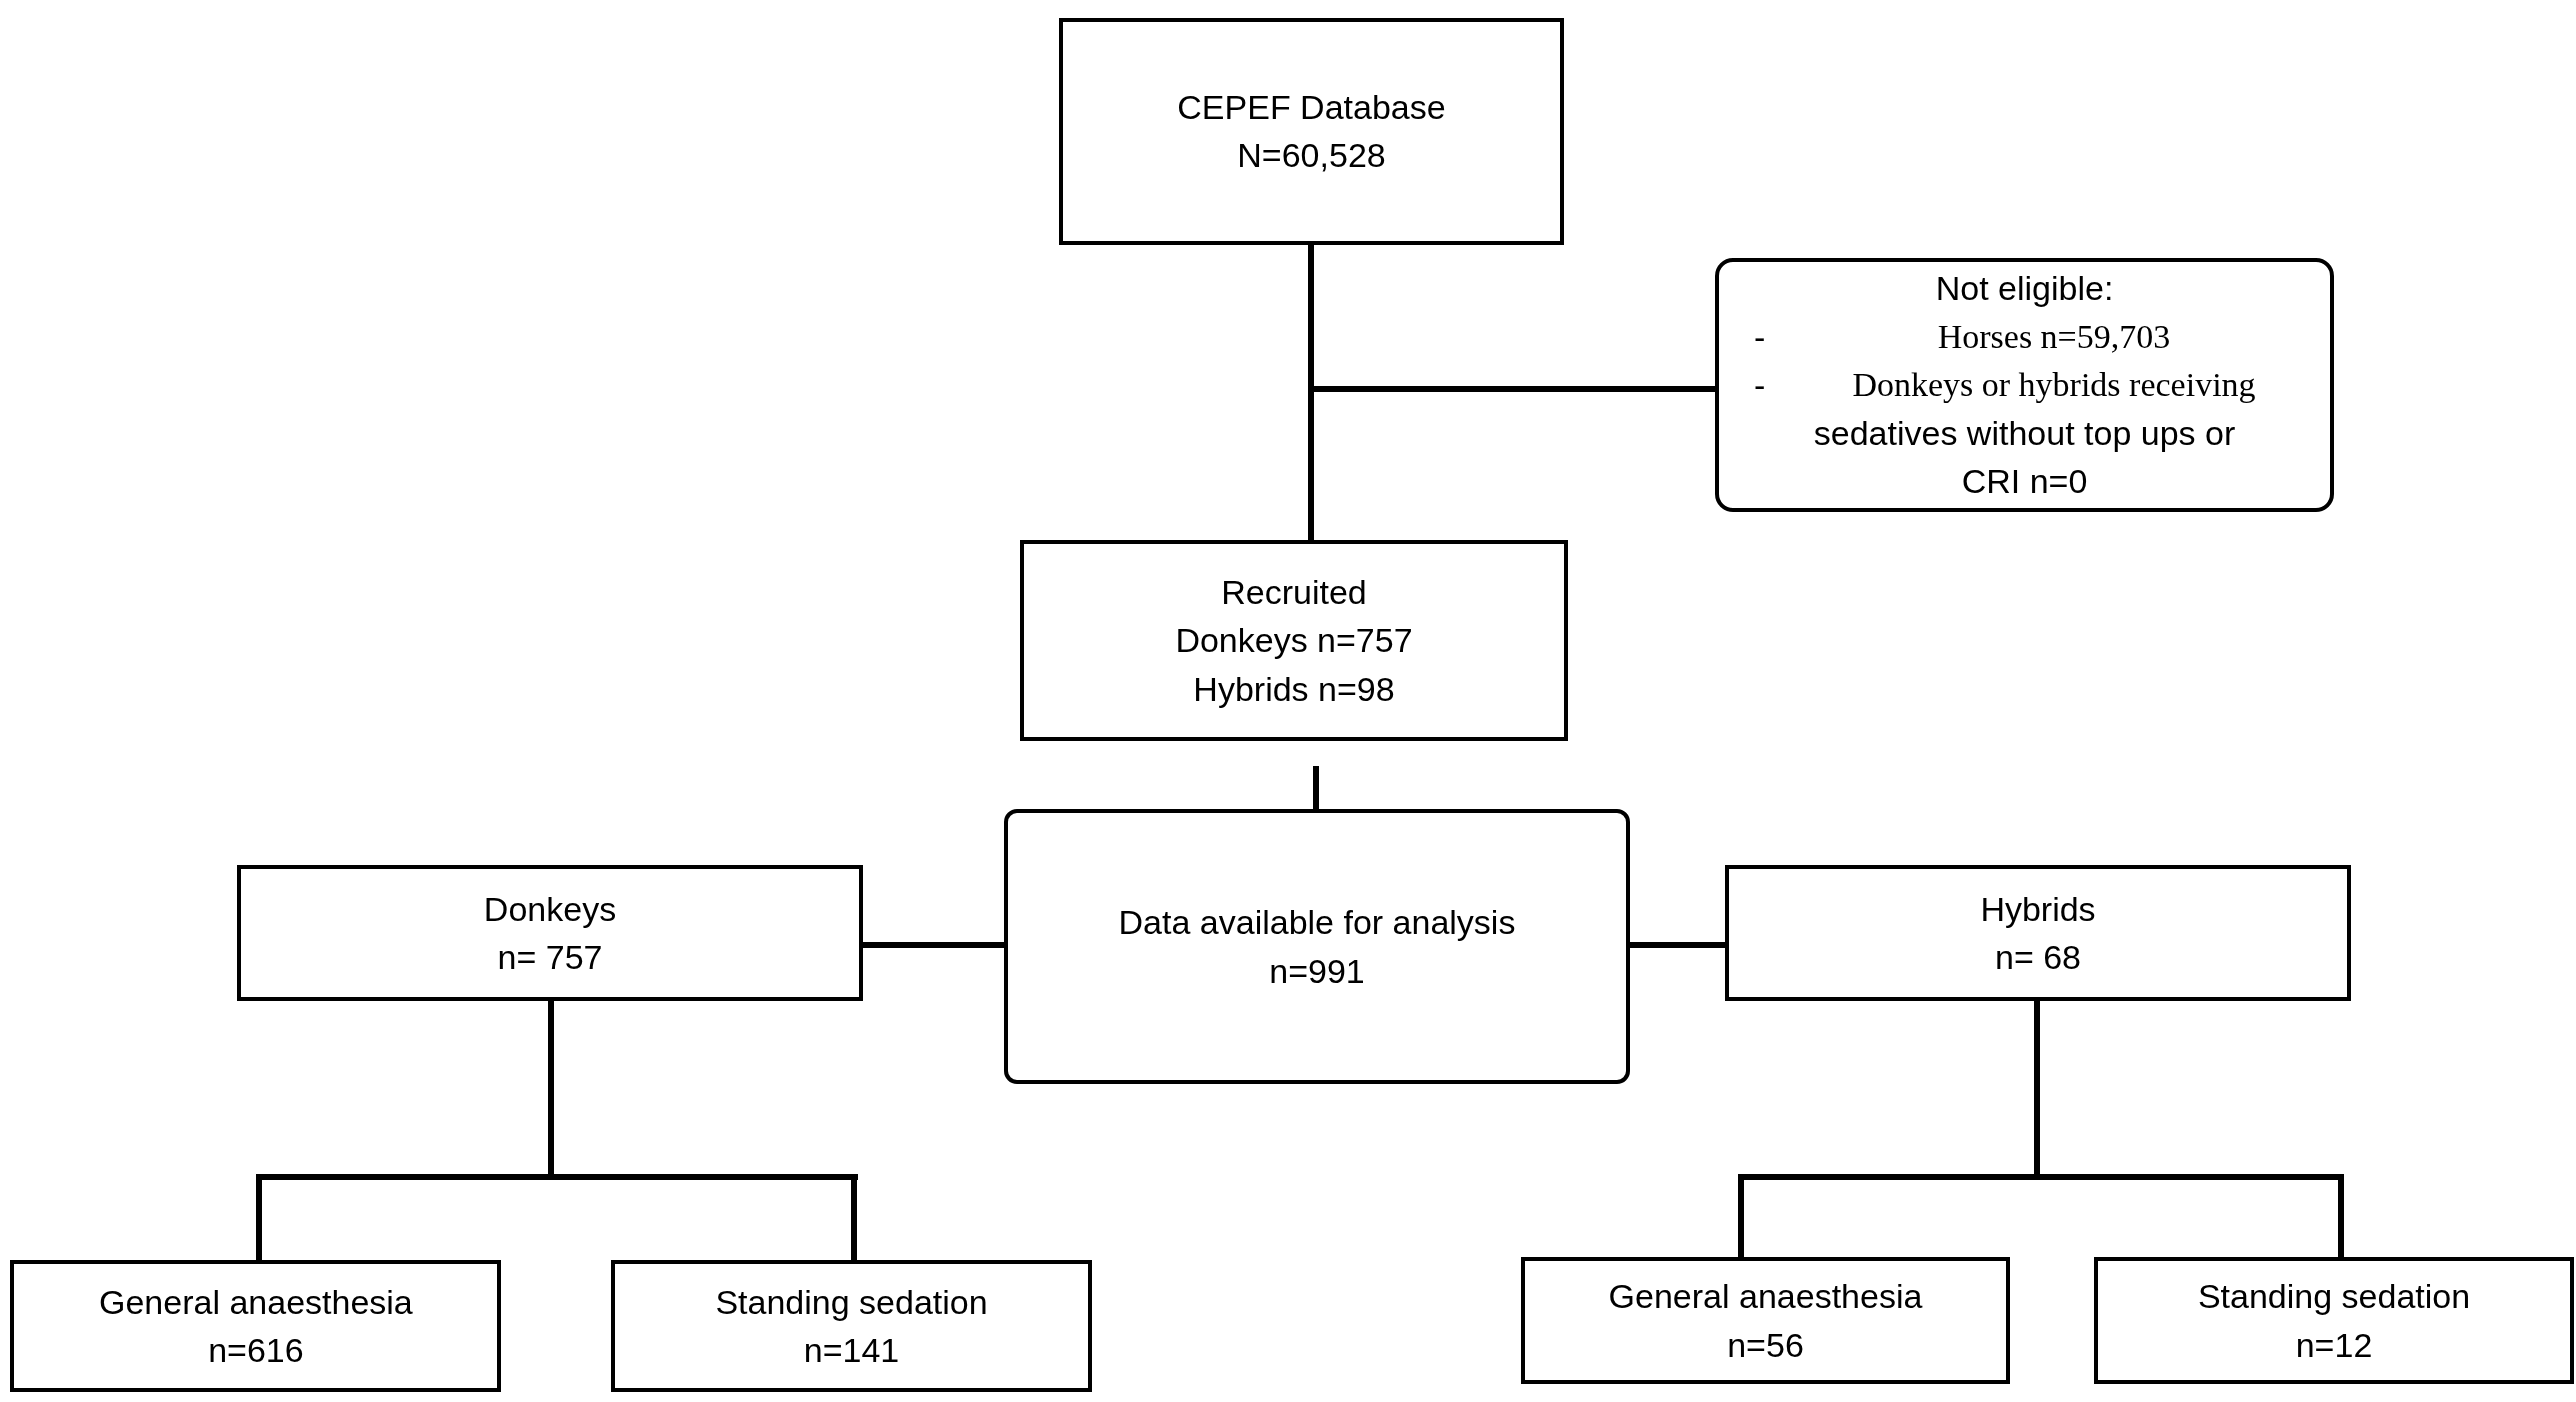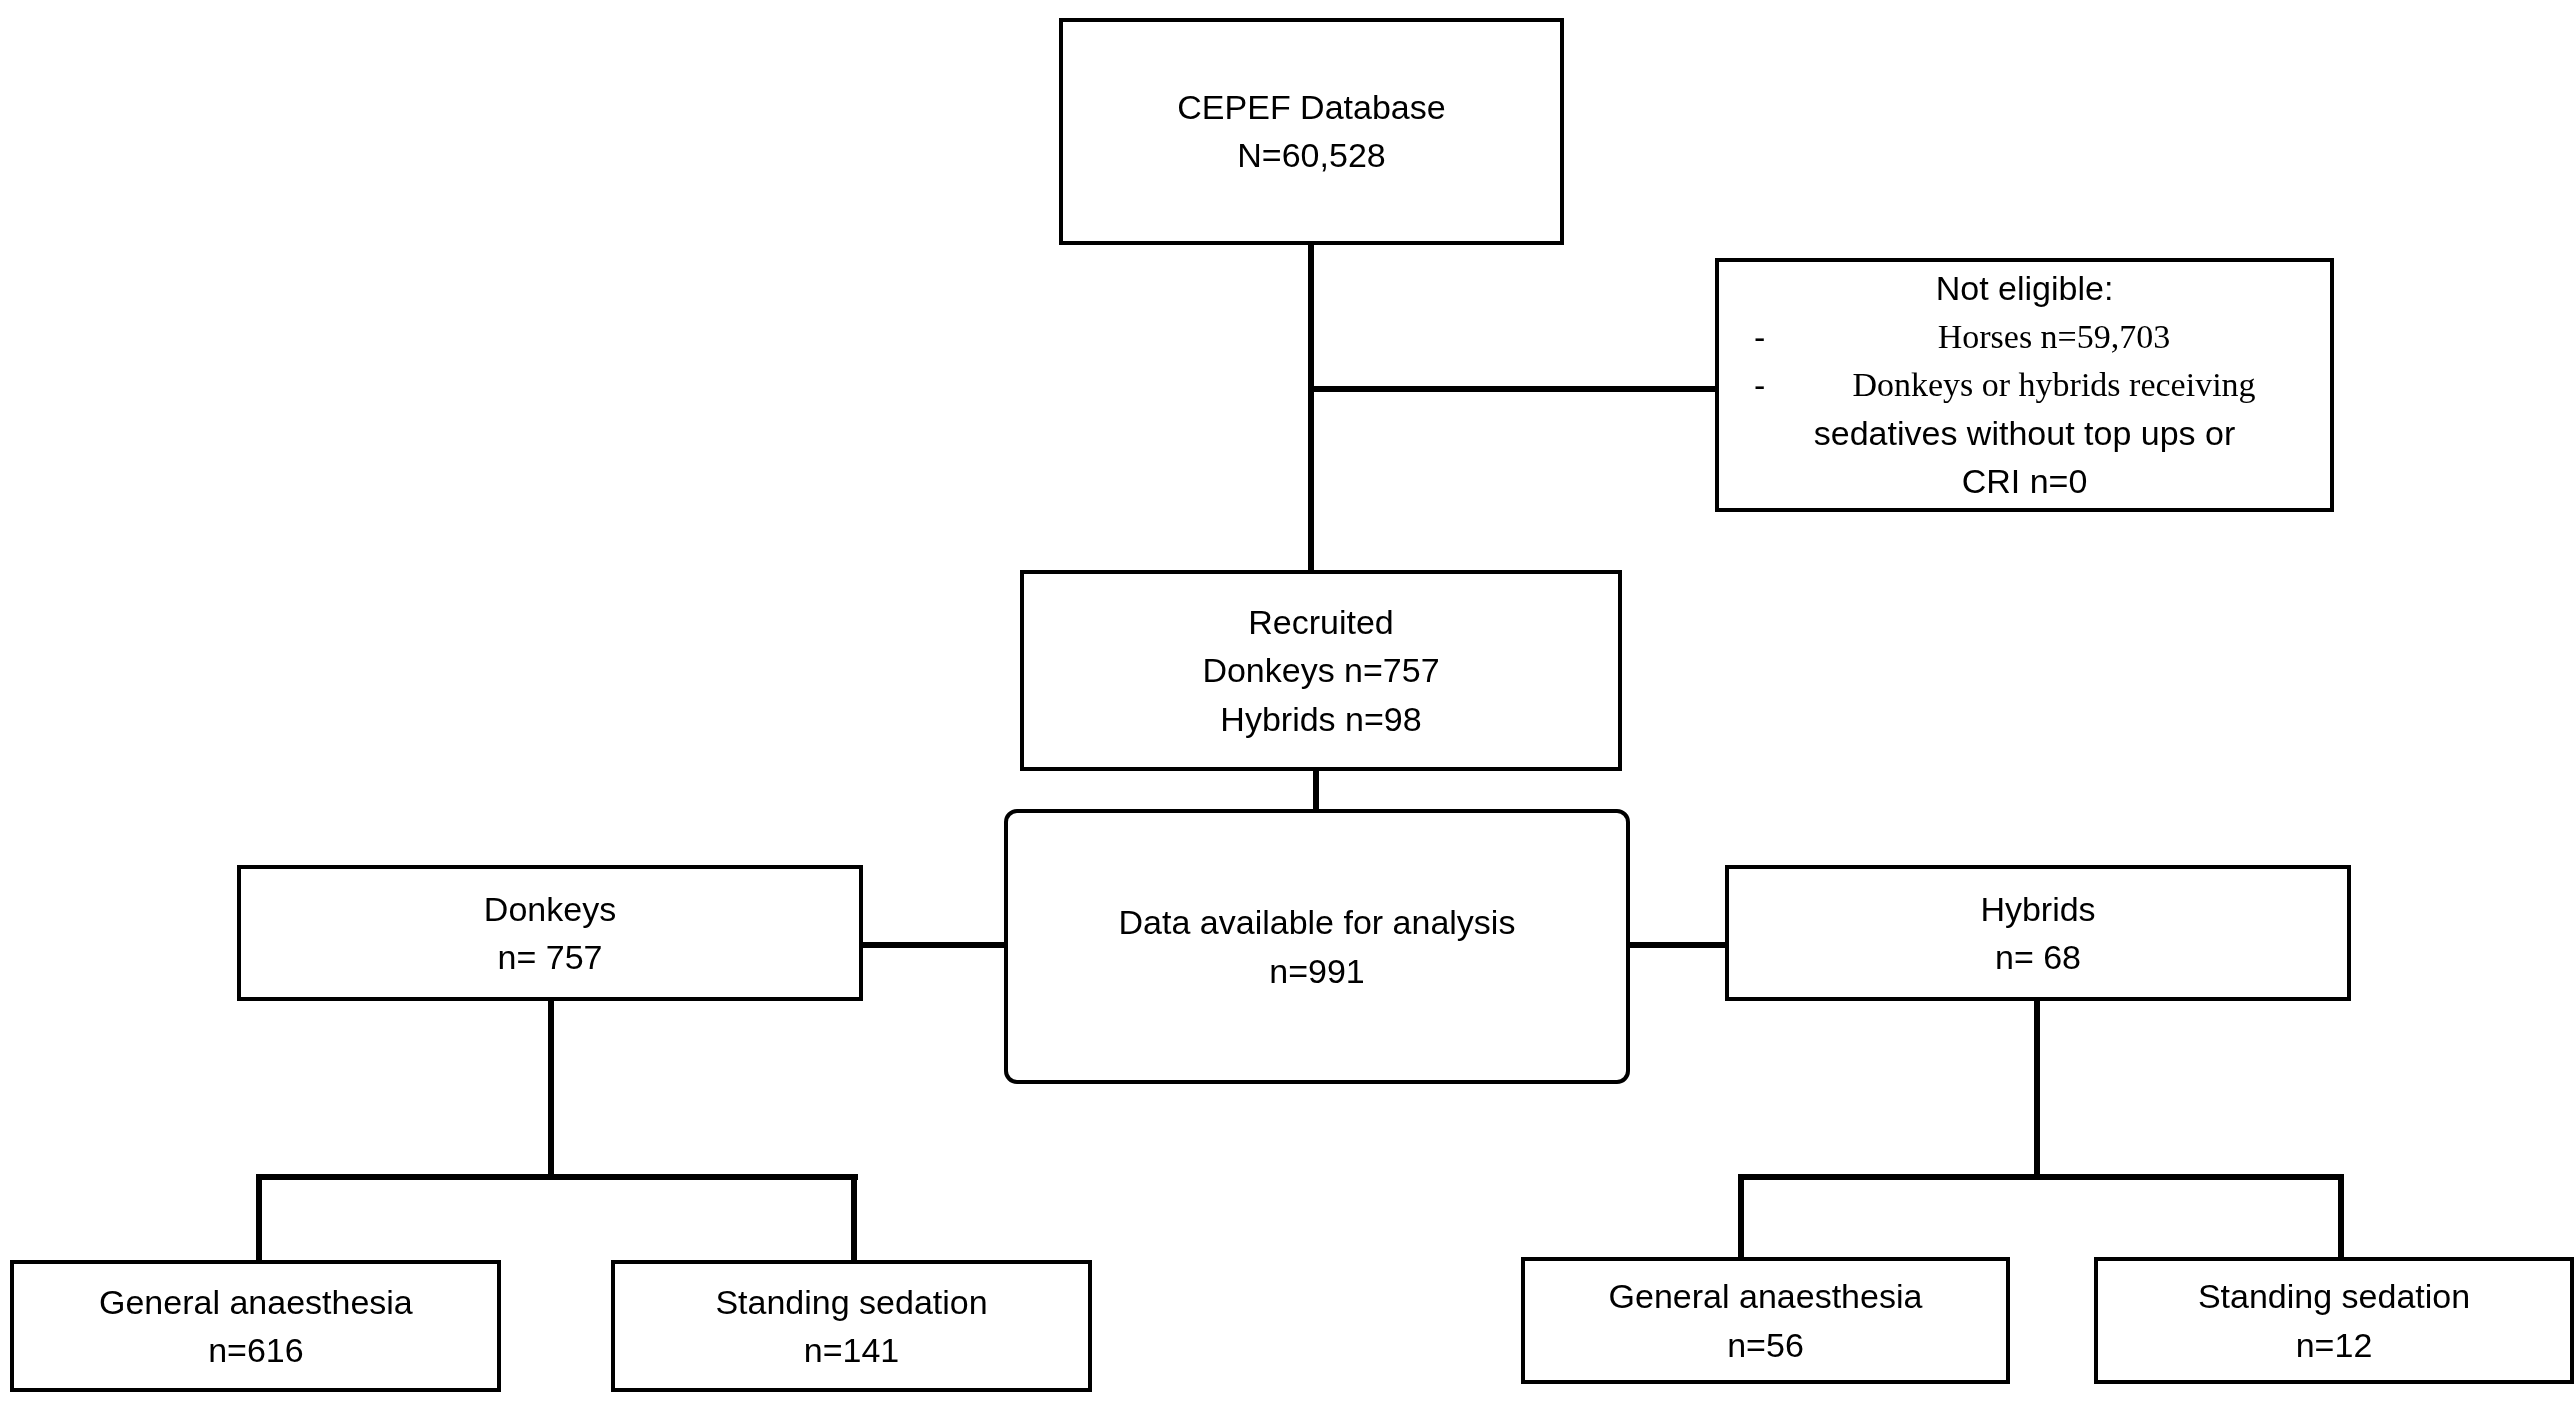--- a/index.html
+++ b/index.html
@@ -33,20 +33,21 @@
     z-index: 3;
     padding: 6px 8px;
   }
   .node .line {
     display: block;
     white-space: pre;
   }
   
   .node.bulleted {
     padding: 4.8px 11.2px;
+    border-radius: 18px;
   }
   .bullet-row {
     display: flex;
     align-items: flex-start;
     justify-content: flex-start;
     width: 100%;
     text-align: left;
   }
   .bullet-row .dash {
     width: 59px;
@@ -105,21 +106,21 @@
       <span class="btext">Horses n=59,703</span>
     </div>
     <div class="bullet-row">
       <span class="dash">-</span>
       <span class="btext">Donkeys or hybrids receiving</span>
     </div>
     <span class="line">sedatives without top ups or</span>
     <span class="line">CRI n=0</span>
   </div>
 
-  <div class="node" style="left:1020px; top:570px; width:602px; height:201px;">
+  <div class="node" style="left:1020px; top:540px; width:548px; height:201px;">
     <span class="line">Recruited</span>
     <span class="line">Donkeys n=757</span>
     <span class="line">Hybrids n=98</span>
   </div>
 
   <div class="node" style="left:1004px; top:809px; width:626px; height:275px;border-radius:13px;">
     <span class="line">Data available for analysis</span>
     <span class="line">n=991</span>
   </div>
 

